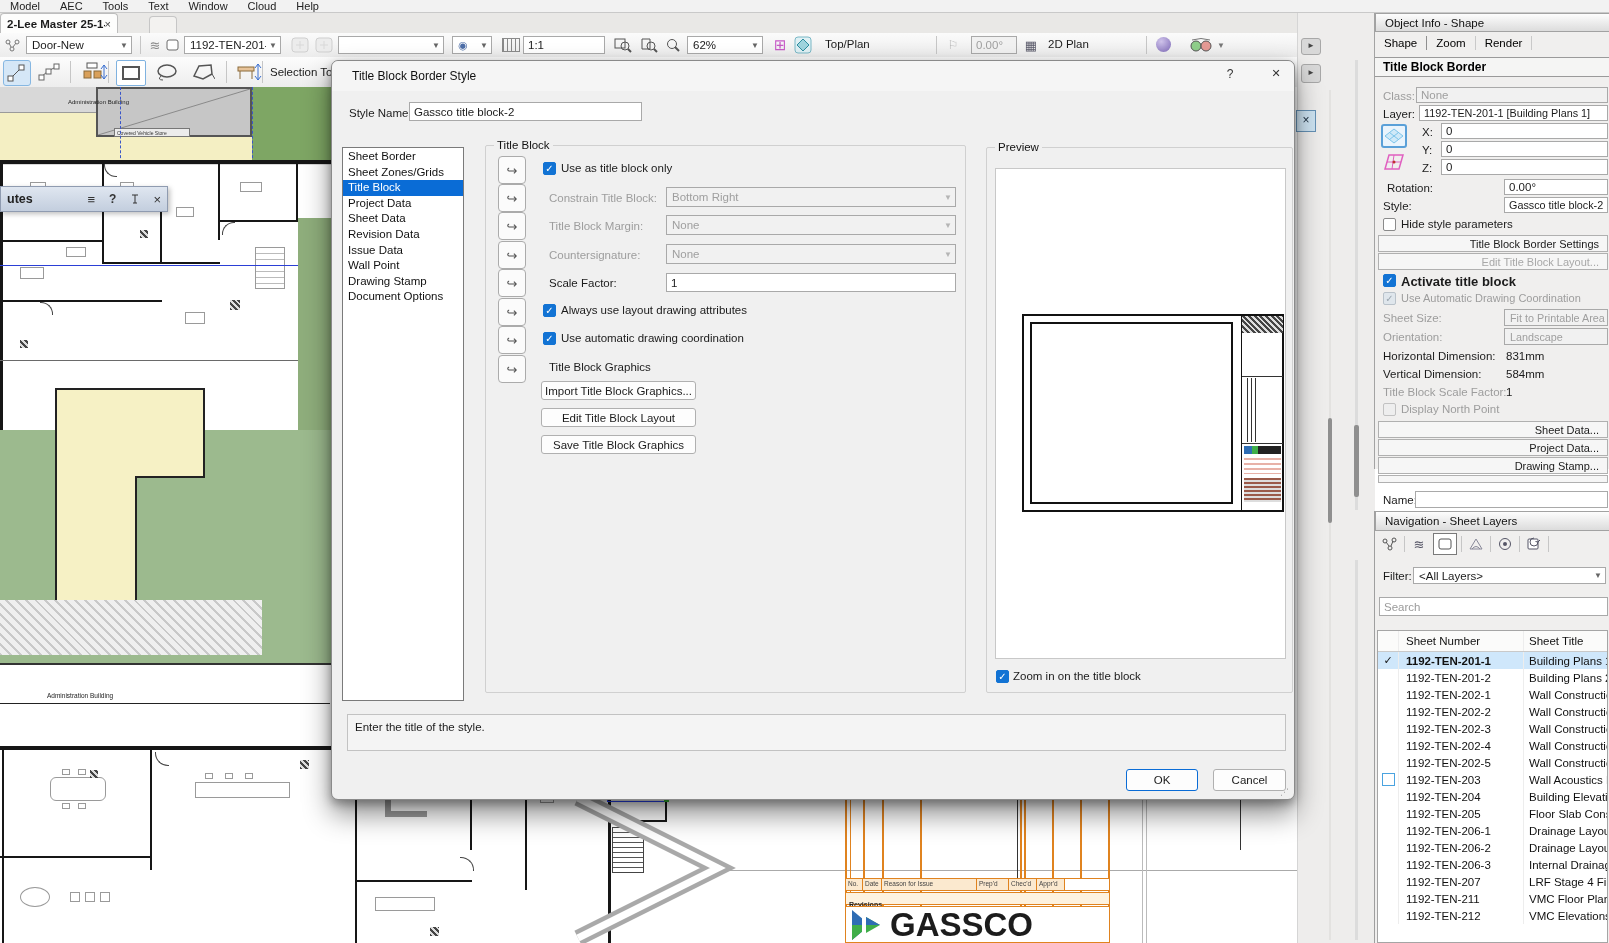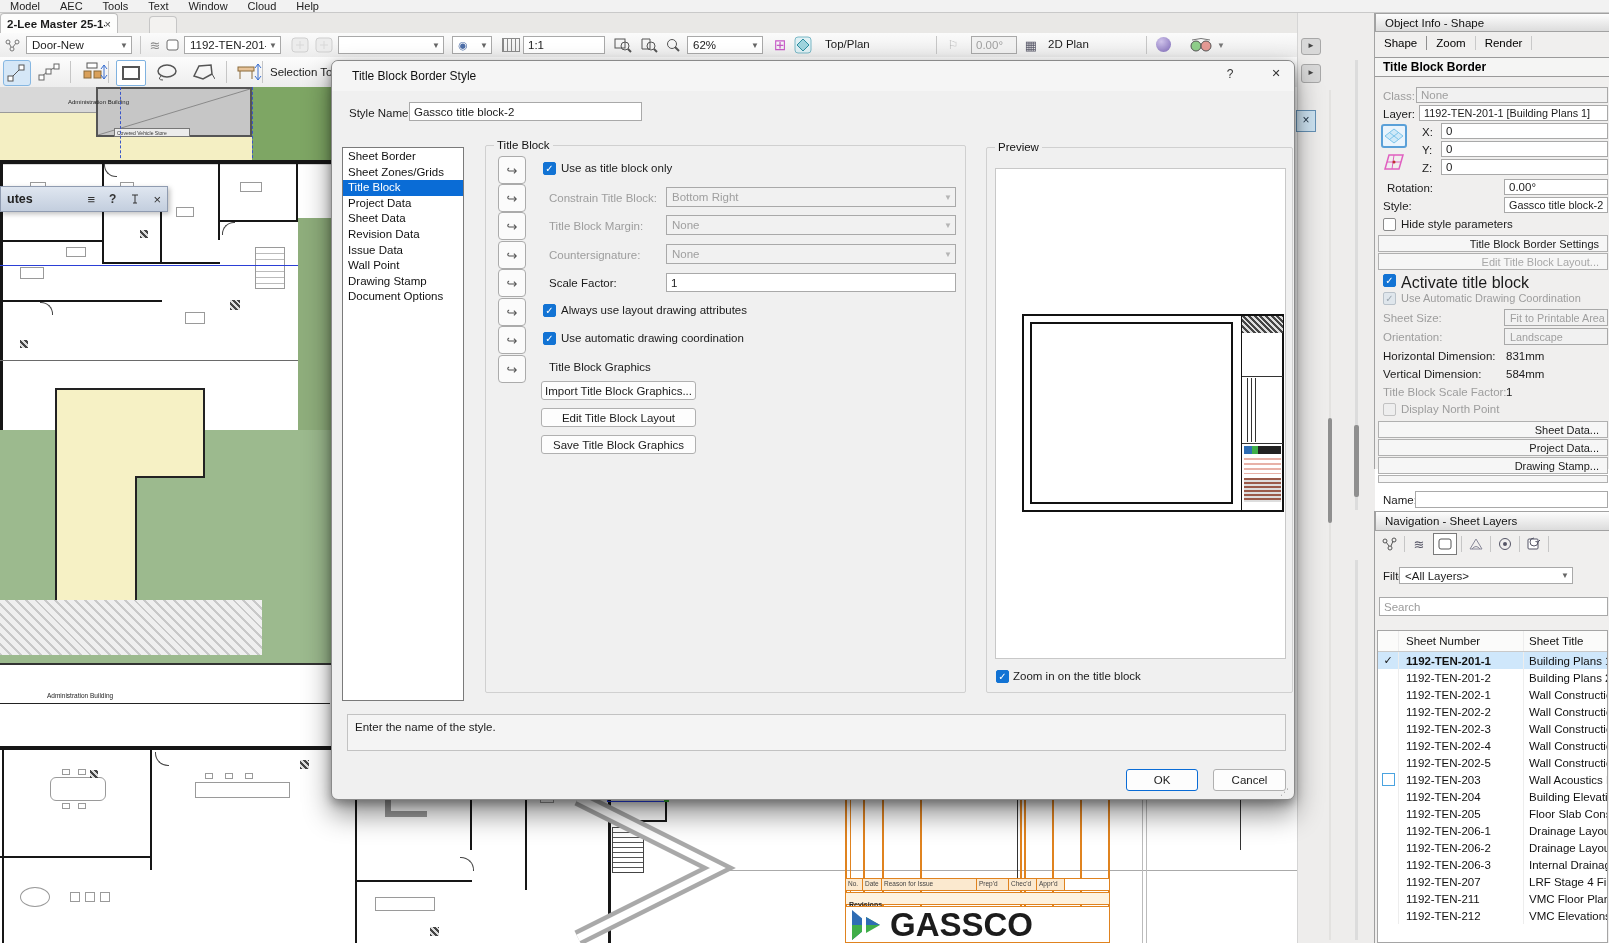--- a/index.html
+++ b/index.html
@@ -451,21 +451,21 @@
     </div>
     <div class="cb a" style="left:8px;top:205px">✓</div>
     <div class="a t" style="left:26px;top:205px">Hide style parameters</div>
     <div class="pbtn a" style="left:3px;top:222px;width:230px;height:17px">
       <span>Title Block Border Settings</span>
     </div>
     <div class="pbtn dis a" style="left:3px;top:240px;width:230px;height:17px">
       <span>Edit Title Block Layout...</span>
     </div>
     <div class="cb on a" style="left:8px;top:261px">✓</div>
-    <div class="a t" style="left:26px;top:261px;font-weight:normal;font-size:16px">Activate title block</div>
+    <div class="a t" style="left:26px;top:261px;font-weight:bold;font-size:13px">Activate title block</div>
     <div class="cb dison a" style="left:8px;top:279px">✓</div>
     <div class="a t glab" style="left:26px;top:279px;font-size:11px">Use Automatic Drawing Coordination</div>
     <div class="a t glab" style="left:8px;top:299px">Sheet Size:</div>
     <div class="a combo dis" style="left:129px;top:296px;width:104px;height:17px;font-size:10.8px">
       <span>Fit to Printable Area</span>
     </div>
     <div class="a t glab" style="left:8px;top:318px">Orientation:</div>
     <div class="a combo dis" style="left:129px;top:315px;width:104px;height:17px;font-size:10.8px">
       <span>Landscape</span>
     </div>
@@ -531,21 +531,21 @@
       <span class="icon" style="width:20px;height:18px">
         <svg width="16" height="14">
             <rect x="2" y="2" width="10" height="10" rx="1" fill="#fff" stroke="#556"></rect>
             <path d="M12 5 a4 4 0 1 1 -4 -4" fill="none" stroke="#556"></path>
             <path d="M12 5 l2 -2 M12 5 l-2.5 -.5" stroke="#556"></path>
           </svg>
       </span>
       <span class="sep" style="height:16px"></span>
     </div>
     <div class="a t" style="left:8px;top:59px">Filter:</div>
-    <div class="a combo" style="left:24px;top:56px;width:174px;height:17px">
+    <div class="a combo" style="left:38px;top:56px;width:193px;height:17px">
       <span>&lt;All Layers&gt;</span>
         <span class="arr">▼</span>
     </div>
     <div class="a field" style="left:4px;top:86px;width:229px;height:19px;color:#9b9b9b">
       <span>Search</span>
     </div>
     <div class="a" style="left:2px;top:119px;width:231px;height:313px;background:#fff;border:1px solid #a5a5a5;box-sizing:border-box;overflow:hidden">
       <div class="navrow" style="height:20px;background:#fbfbfa;border-bottom:1px solid #c9c9c9">
         <span class="c0"></span>
         <span class="c1">Sheet Number</span>
@@ -728,21 +728,21 @@
           <div class="a" style="left:2px;top:142px;width:37px;height:16px;background:repeating-linear-gradient(#e8b2a8 0 2px,#fff 2px 5px)"></div>
           <div class="a" style="left:2px;top:162px;width:37px;height:24px;background:repeating-linear-gradient(#9a5a4a 0 2px,#ddd 2px 4px)"></div>
         </div>
       </div>
     </div>
     <div class="cb on a" style="left:664px;top:609px">✓</div>
     <span class="a t" style="left:681px;top:609px">Zoom in on the title block</span>
 
     <div class="a" style="left:15px;top:653px;width:939px;height:37px;background:#f4f4f4;border:1px solid #c2c2c2;box-sizing:border-box;
          display:flex;align-items:flex-start;padding:6px 7px">
-      <span class="t">Enter the name of the style.</span>
+      <span class="t">Enter the title of the style.</span>
     </div>
     <div class="btn a" style="left:794px;top:708px;width:72px;height:22px;border:1px solid #0a6cd6">
       <span>OK</span>
     </div>
     <div class="btn a" style="left:881px;top:708px;width:73px;height:22px">
       <span>Cancel</span>
     </div>
     <div class="a" style="left:948px;top:726px;width:10px;height:10px;color:#9a9a9a;font-size:9px">⋰</div>
   </div>
 

